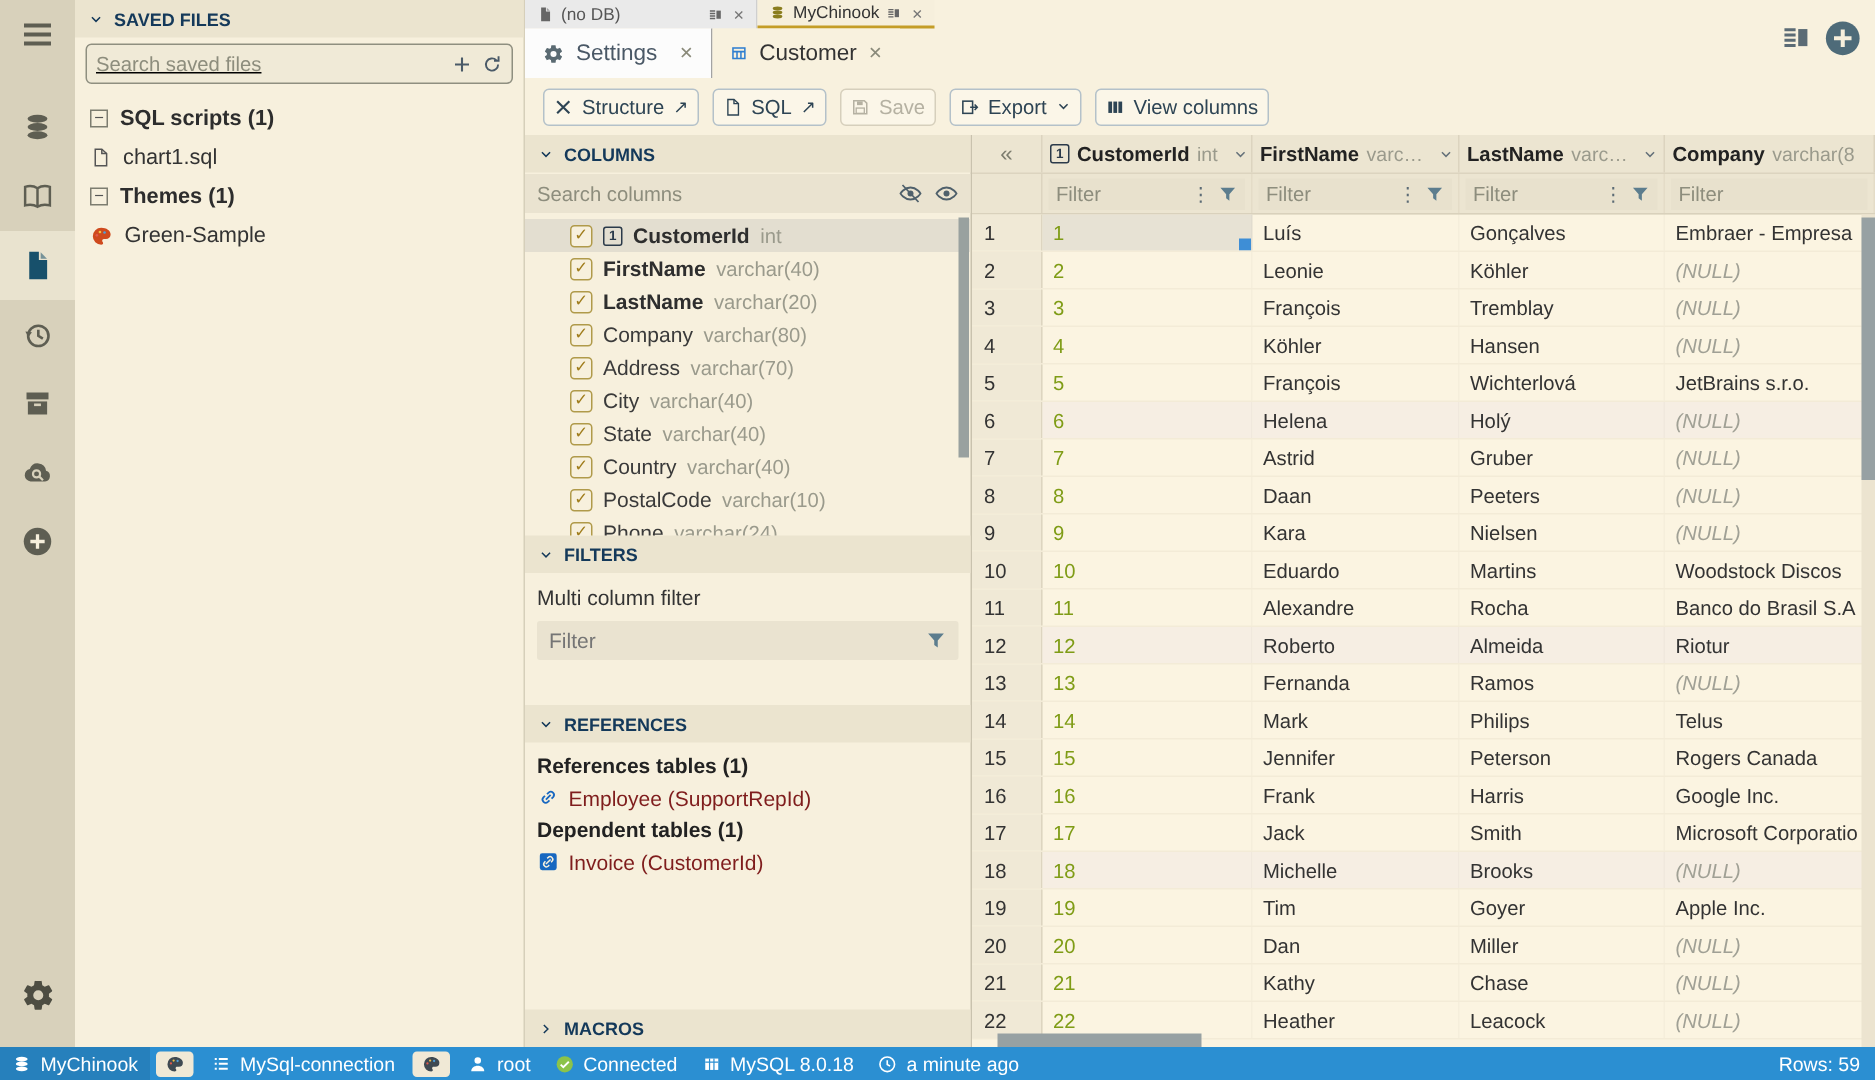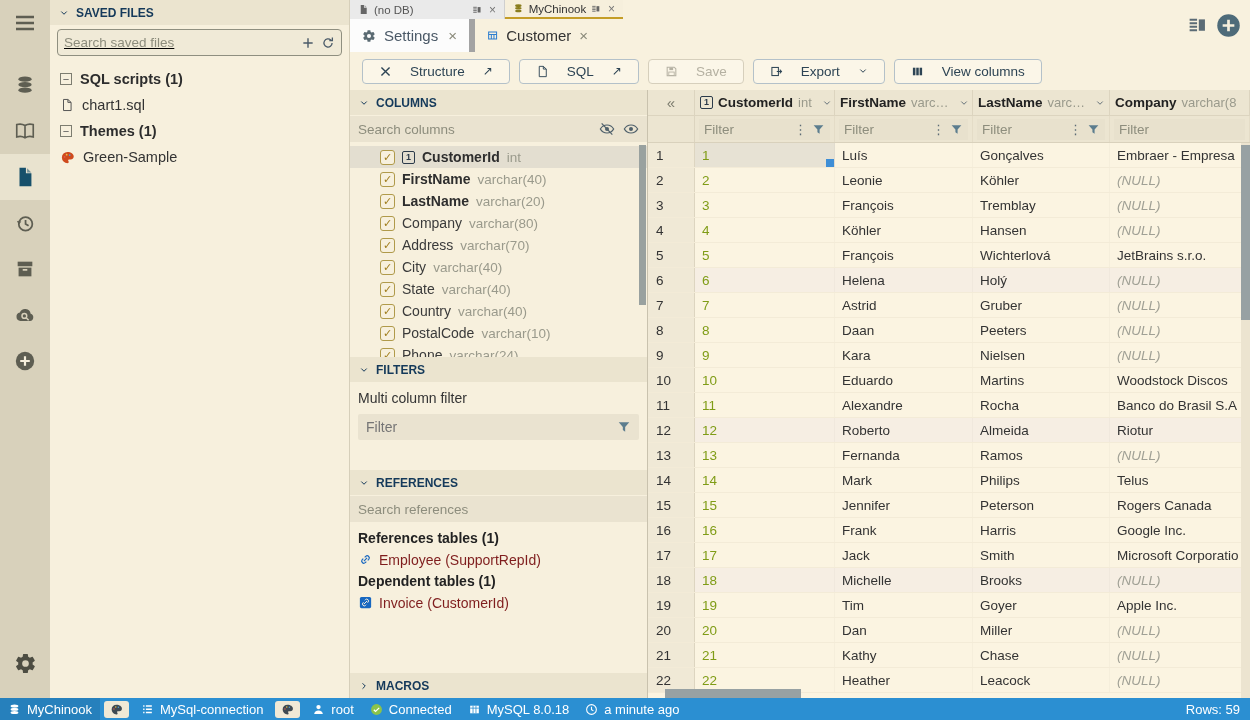--- a/index.html
+++ b/index.html
@@ -32,28 +32,28 @@
   .tabstrip { position:relative; flex:none; }
   .grouprow { height:19px; display:flex; font-size:11.5px; background:#f8f1de; }
   .gtab { display:flex; align-items:center; gap:5px; padding:0 8px; cursor:pointer; }
   .gtab .lbl { color:#555; }
   .gtab.inactive { background:#eaeaea; border-right:1px solid #cfcfcf; color:#666; width:155px; }
   .gtab.active { background:#f6efdc; border-bottom:2px solid #c49d27; color:#333; width:118px; }
   .gtab.active .lbl { color:#333; }
   .gclose { color:#777; font-size:12px; margin-left:2px; }
   .tabrow { height:33px; display:flex; background:#f8f1de; }
   .tab { width:125px; display:flex; align-items:center; gap:8px; padding:0 12px; font-size:15px; cursor:pointer; }
-  .tab.inactive { background:#fcfcfc; border-right:6px solid #a3a3a3; color:#4a5866; }
+  .tab.inactive { background:#fcfcfc; border-right:1px solid #a3a3a3; color:#4a5866; }
   .tab.active { background:#f8f1de; color:#333; }
   .tclose { color:#8a8a7a; font-size:15px; margin-left:auto; }
   .topicons { position:absolute; top:12px; right:8px; display:flex; align-items:center; gap:7px; }
 
   
   .toolbar { height:38px; background:#f8f1de; display:flex; align-items:center; gap:9px; padding-left:12px; flex:none; }
-  .tbtn { height:25px; border:1px solid #b4c1c9; border-radius:4px; background:#fbf6e8; display:flex; align-items:center; gap:18px; padding:0 16px; font-family:"Liberation Sans",sans-serif; font-size:13.5px; color:#2d4454; cursor:pointer; }
+  .tbtn { height:25px; border:1px solid #b4c1c9; border-radius:4px; background:#fbf6e8; display:flex; align-items:center; gap:6px; padding:0 6px; font-family:"Liberation Sans",sans-serif; font-size:13.5px; color:#2d4454; cursor:pointer; }
   .tbtn.disabled { color:#b5b1a2; border-color:#d6cfbc; }
   .tbtn .ext { font-size:12px; }
 
   
   .content { flex:1; display:flex; min-height:0; }
 
   
   .middle { width:298px; background:#f7f0dd; border-right:1px solid #c9c2ae; display:flex; flex-direction:column; flex:none; min-height:0; }
   .flatwrap { height:26px; background:#eae3d0; display:flex; align-items:center; padding:0 8px; gap:8px; margin:1px 0; flex:none; }
   .colslist { height:214px; overflow:hidden; position:relative; flex:none; padding-top:3px; }
@@ -507,23 +507,20 @@
               </svg>
           </div>
         </div>
         <div class="spacer28"></div>
 
         <div class="phead">
           <svg viewBox="0 0 24 24" style="width:10px;height:10px;color:#14395a">
               <use href="#chevdown"></use>
             </svg>
           <span>REFERENCES</span>
-        </div>
-        <div class="flatwrap">
-          <input type="text" placeholder="Search references" style="">
         </div>
         <div class="refbody" id="refs">
             <div class="refhead">References tables (1)</div>
             <div class="reflink">
               <svg viewBox="0 0 24 24" style="width:15px;height:15px;flex:none;color:#1767c0;">
                 <use href="#link"></use>
               </svg>
               <span>Employee (SupportRepId)</span>
             </div>
             <div class="refhead">Dependent tables (1)</div>

